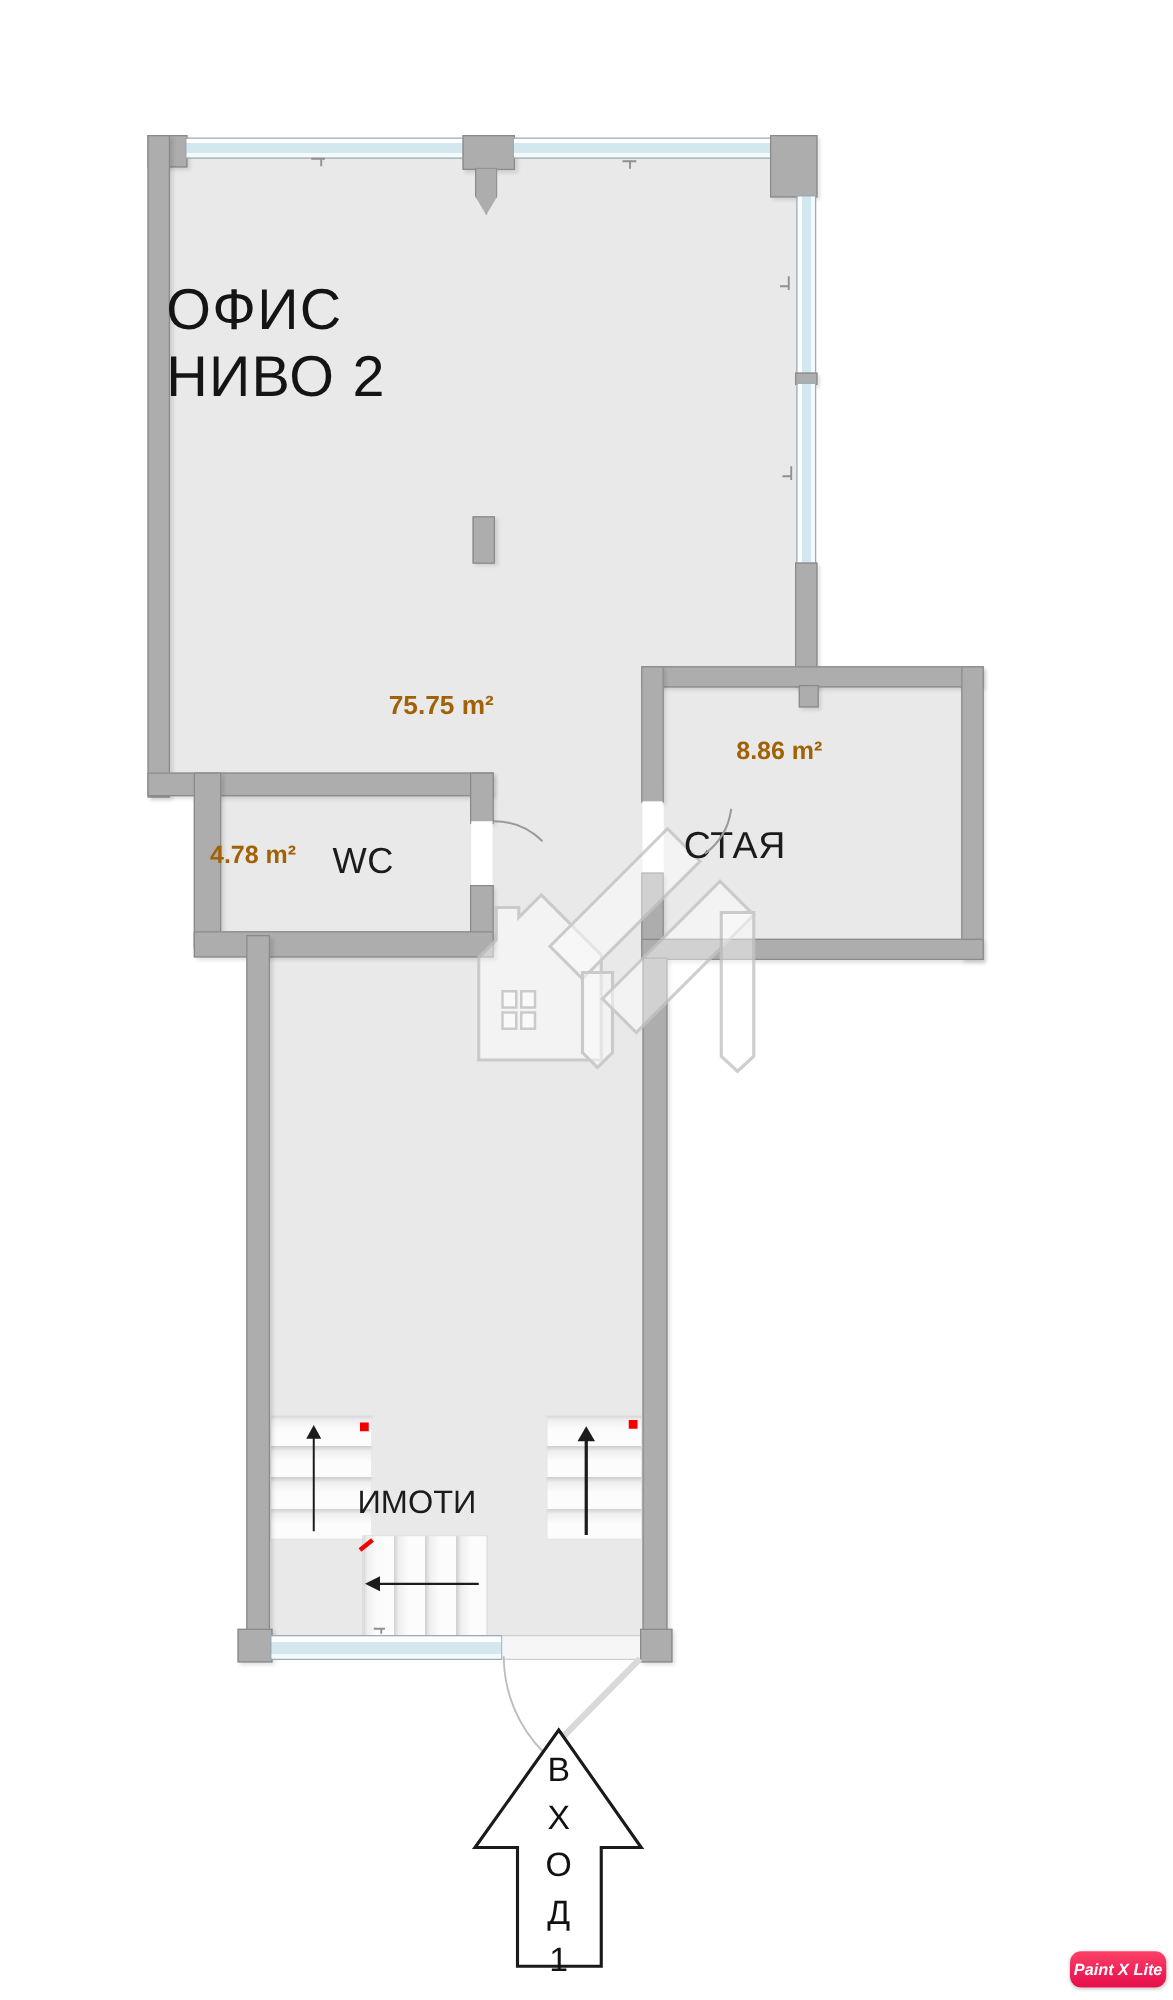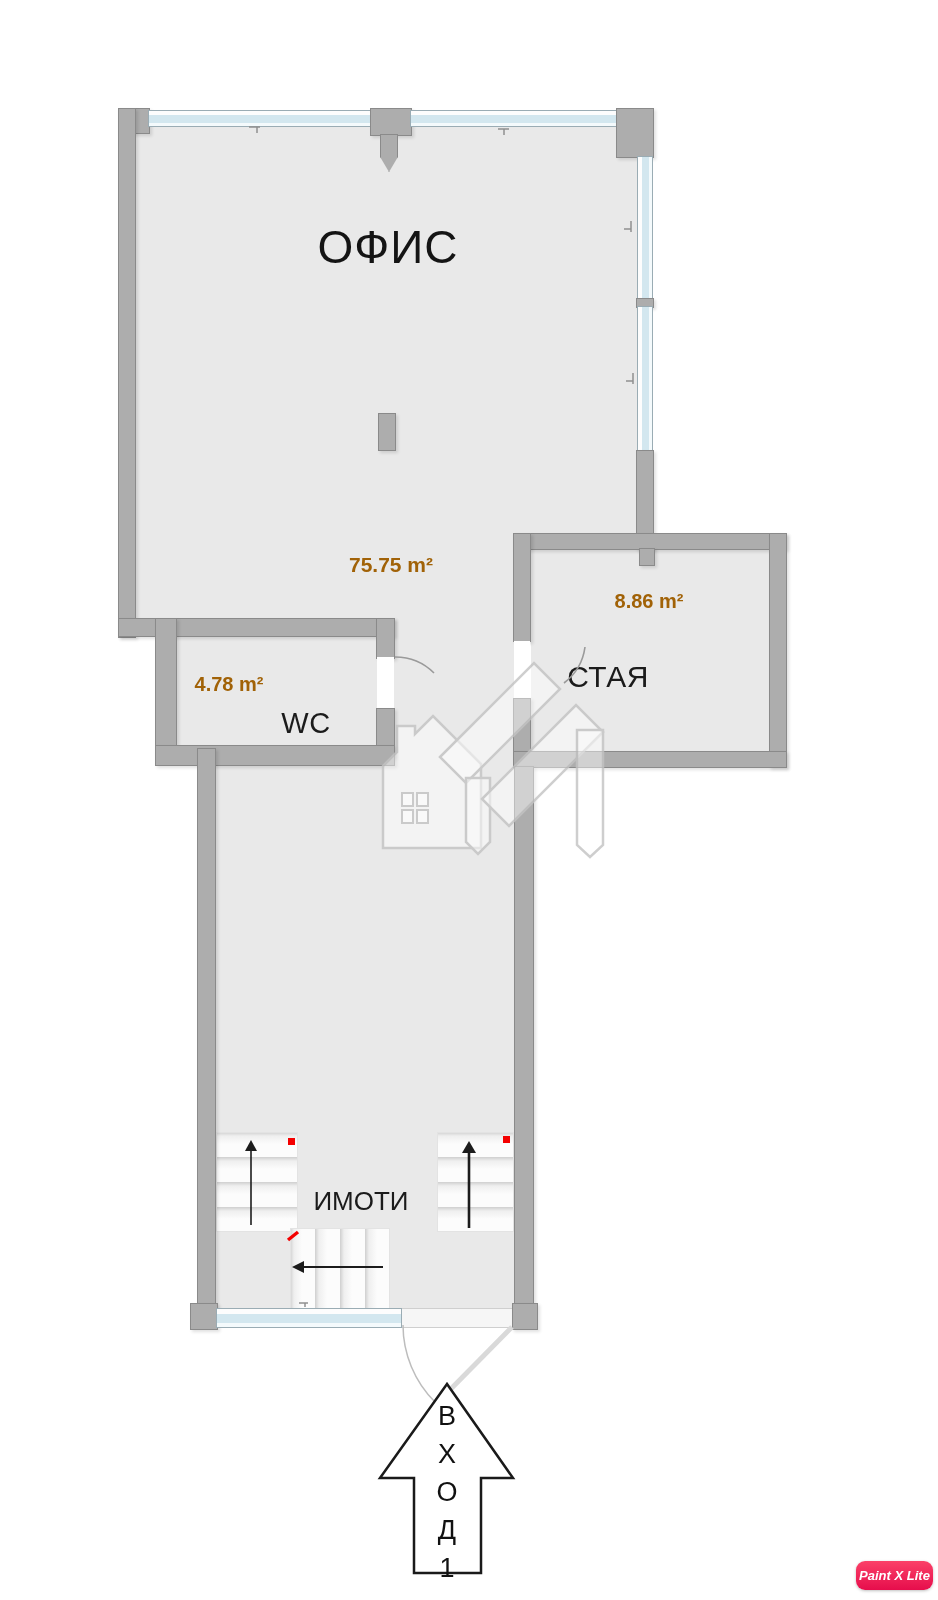--- a/index.html
+++ b/index.html
@@ -14,21 +14,21 @@
         border:1px solid #9aacb4;box-sizing:border-box;}
   .winV{background:linear-gradient(90deg,#fdfdfd 0 25%,#d3e7ef 25% 78%,#f4fafc 78%);
         border:1px solid #9aacb4;box-sizing:border-box;}
   .gap{background:#ffffff;}
   .thresh{background:#f6f6f6;border-top:1px solid #cfcfcf;border-bottom:1px solid #cfcfcf;box-sizing:border-box;}
   .stairH{background:repeating-linear-gradient(to bottom,#cfcfcf 0,#efefef 4px,#fcfcfc 12px,#fcfcfc 25px);
           box-shadow:inset 0 0 0 1px #e3e3e3;}
   .stairV{background:repeating-linear-gradient(to right,#cfcfcf 0,#efefef 4px,#fcfcfc 12px,#fcfcfc 25px);
           box-shadow:inset 0 0 0 1px #e3e3e3;}
   .red{background:#f40000;}
-  .lbl{position:absolute;text-align:center;color:#1b1b1b;z-index:6;}
+  .lbl{position:absolute;color:#1b1b1b;z-index:6;}
   .room-name{font-size:29px;letter-spacing:.5px;}
   .area{font-size:20px;font-weight:bold;color:#a16207;}
   .title{font-size:46px;line-height:54px;letter-spacing:1px;color:#141414;}
   .stairs-lbl{font-size:26px;}
   .wmtext{position:absolute;text-align:center;z-index:5;color:rgba(255,255,255,.82);
           -webkit-text-stroke:1.4px #b0b0b0;text-shadow:0 1px 2px rgba(0,0,0,.10);font-weight:bold;}
   #wm1{left:150px;top:836px;width:624px;font-size:42px;letter-spacing:3px;}
   #wm2{left:150px;top:886px;width:624px;font-size:33px;letter-spacing:7px;}
   #wmlogo{position:absolute;left:0;top:0;z-index:4;pointer-events:none;}
   #overlay{position:absolute;left:0;top:0;z-index:7;pointer-events:none;}
@@ -100,24 +100,25 @@
       <path d="M440 757 L534 663 L560 689 L466 783 Z"></path>
       <path d="M466 778 L490 778 L490 842 L478 854 L466 842 Z"></path>
       <path d="M482 799 L576 705 L603 732 L509 826 Z"></path>
       <path d="M577 730 L603 730 L603 845 L590 857 L577 845 Z"></path>
     </g>
   </svg>
 
 
   <div class="lbl title" style="left:133px;top:220px;width:510px;">
     <div>ОФИС</div>
+    <div>НИВО 2</div>
   </div>
   <div class="lbl area" style="left:311px;top:553px;width:160px;font-size:21px;">75.75 m²</div>
   <div class="lbl area" style="left:168px;top:673px;width:122px;">4.78 m²</div>
-  <div class="lbl room-name" style="left:266px;top:707px;width:80px;">WC</div>
+  <div class="lbl room-name" style="left:266px;top:673px;width:80px;">WC</div>
   <div class="lbl area" style="left:589px;top:590px;width:120px;">8.86 m²</div>
   <div class="lbl room-name" style="left:547px;top:660px;width:122px;font-size:30px;">СТАЯ</div>
   <div class="lbl stairs-lbl" style="left:286px;top:1186px;width:150px;">ИМОТИ</div>
 
   <svg id="overlay" width="938" height="1600" viewBox="0 0 938 1600">
 
     <path d="M395 657 A 55 55 0 0 1 434 673" fill="none" stroke="#9a9a9a" stroke-width="1.6"></path>
     <path d="M585 647 A 54 54 0 0 1 564 683" fill="none" stroke="#9a9a9a" stroke-width="1.6"></path>
     <path d="M512 1327 L437 1403" fill="none" stroke="#d9d9d9" stroke-width="5"></path>
     <path d="M403 1325 A 109 109 0 0 0 435 1402" fill="none" stroke="#bdbdbd" stroke-width="1.5"></path>

